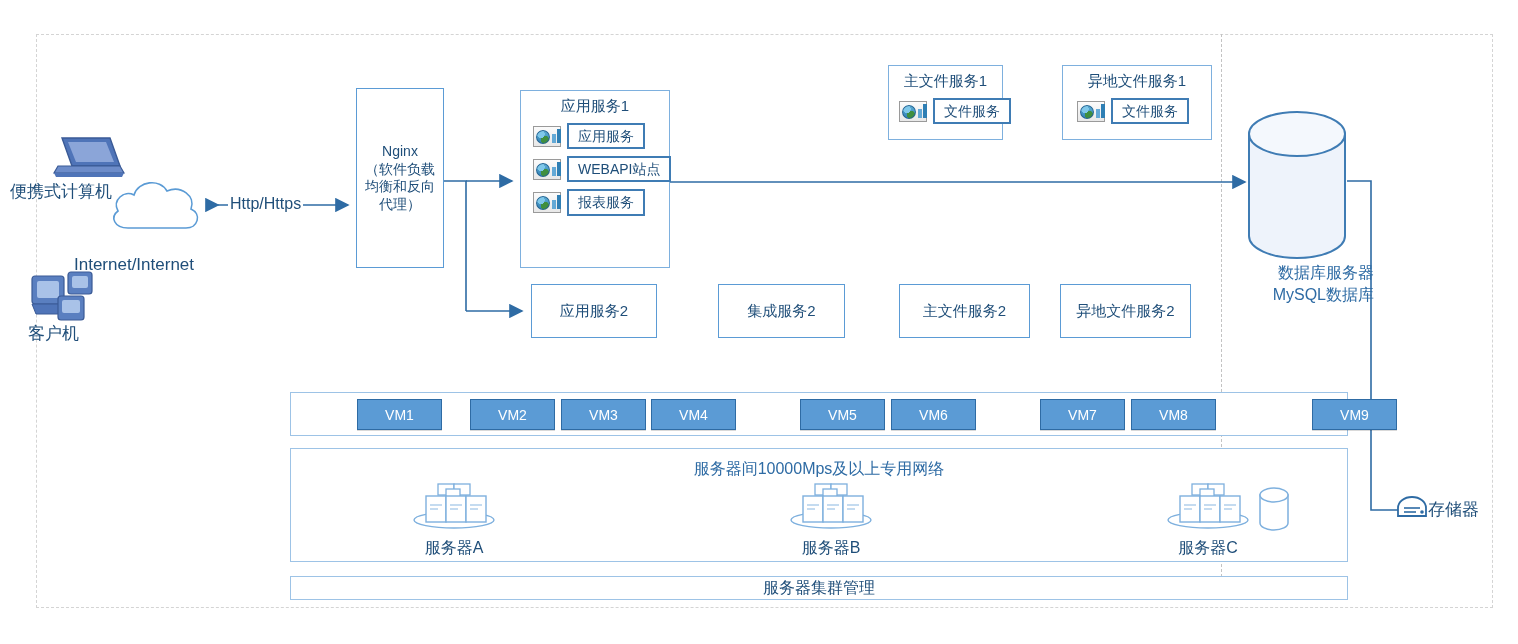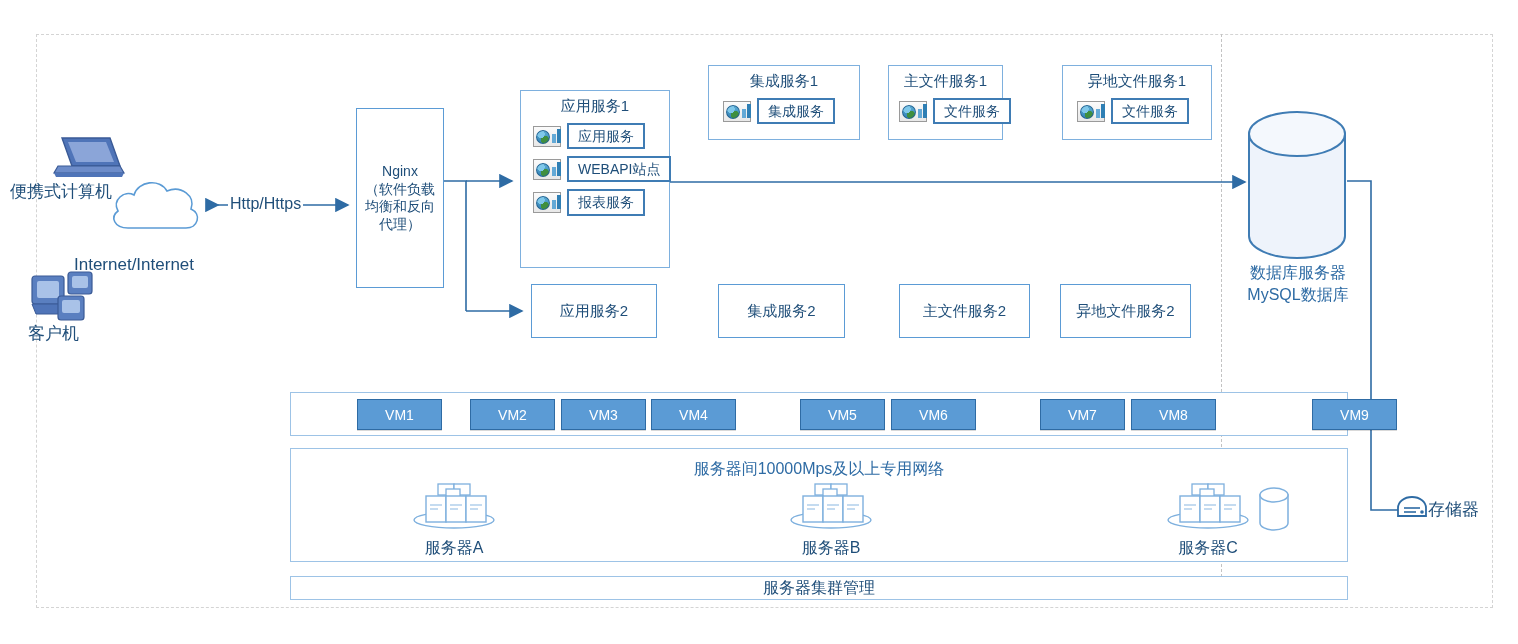--- a/index.html
+++ b/index.html
@@ -40,21 +40,20 @@
     text-align:center;
     font-size:15px;
     line-height:1.25;
   }
 
   
   #nginx-box{
     left:356px; top:88px; width:88px; height:180px;
     font-size:14px; color:#1f4e79;
     padding:0 4px;
-    margin-top:20px;
   }
   #nginx-box .t{white-space:pre-line;}
 
   
   .svc-group{
     box-sizing:border-box;
     border:1px solid #7eb0de;
     background:#ffffff;
     position:absolute;
   }
@@ -166,21 +165,21 @@
     border:1px solid #9dc3e6;
     background:#ffffff;
     display:flex;align-items:center;justify-content:center;
     color:#1f4e79;font-size:16px;
   }
 
   
   #db-cyl{left:1247px;top:110px;width:100px;height:150px;}
   #db-label{
     left:1222px;top:262px;width:152px;
-    text-align:center;color:#2e6ba4;font-size:16px;line-height:1.35;
+    text-align:right;color:#2e6ba4;font-size:16px;line-height:1.35;
   }
 
   
   #wires{left:0;top:0;width:1518px;height:644px;pointer-events:none;}
 
   
   #http-label{
     left:228px;top:195px;
     color:#1f4e79;font-size:16px;background:#ffffff;padding:0 2px;
   }
@@ -271,31 +270,20 @@
     <div class="svc-row">
       <span class="iis-icon">
         <span class="globe"></span>
           <span class="bar1"></span>
           <span class="bar2"></span>
       </span>
       <span class="svc-chip">报表服务</span>
     </div>
   </div>
 
-  <div class="svc-group" style="left:708px;top:65px;width:152px;height:75px;">
-    <div class="svc-title">集成服务1</div>
-    <div class="svc-row" style="margin-left:14px;">
-      <span class="iis-icon">
-        <span class="globe"></span>
-          <span class="bar1"></span>
-          <span class="bar2"></span>
-      </span>
-      <span class="svc-chip">集成服务</span>
-    </div>
-  </div>
 
   <div class="svc-group" style="left:888px;top:65px;width:115px;height:75px;">
     <div class="svc-title">主文件服务1</div>
     <div class="svc-row" style="margin-left:10px;">
       <span class="iis-icon">
         <span class="globe"></span>
           <span class="bar1"></span>
           <span class="bar2"></span>
       </span>
       <span class="svc-chip">文件服务</span>

